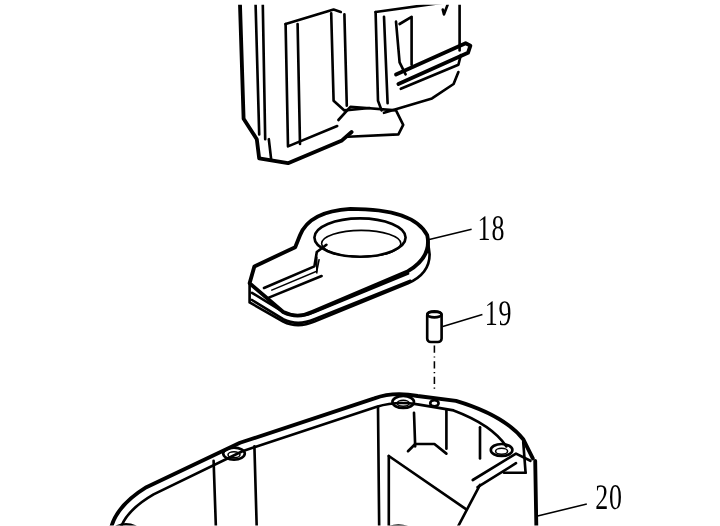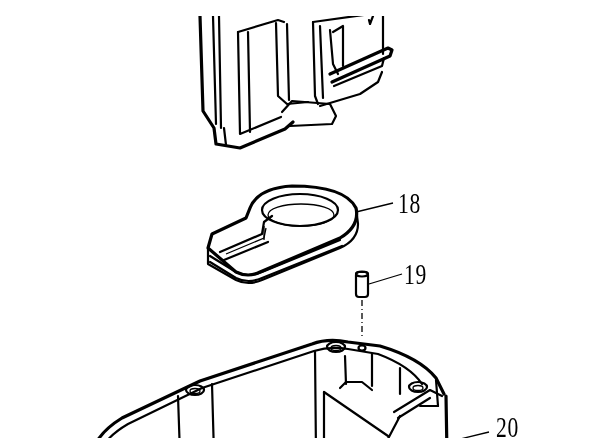--- a/index.html
+++ b/index.html
@@ -1,17 +1,17 @@
 <!DOCTYPE html>
 <html><head>
   <meta charset="utf-8">
   <style>
     html, body { margin: 0; padding: 0; background: #ffffff; }
     body { width: 600px; height: 438px; overflow: hidden; position: relative; }
-    #stage { position: absolute; left: 0; top: 16px; width: 600px; height: 389px; }
+    #stage { position: absolute; left: 0; top: 4px; width: 600px; height: 389px; }
     svg { position: absolute; left: 0; top: 0; }
     .ln { fill: none; stroke: #000; stroke-width: 3.2; stroke-linejoin: round; stroke-linecap: round; }
     .ln2 { fill: none; stroke: #000; stroke-width: 2.2; stroke-linejoin: round; stroke-linecap: round; }
     .thin { fill: none; stroke: #000; stroke-width: 1.3; }
     .dash { fill: none; stroke: #000; stroke-width: 1.3; stroke-dasharray: 6 3 1 3; }
     .fillw { fill: #fff; }
     .callout {
       position: absolute;
       font-family: "Liberation Serif", "DejaVu Serif", serif;
       font-size: 30px;

